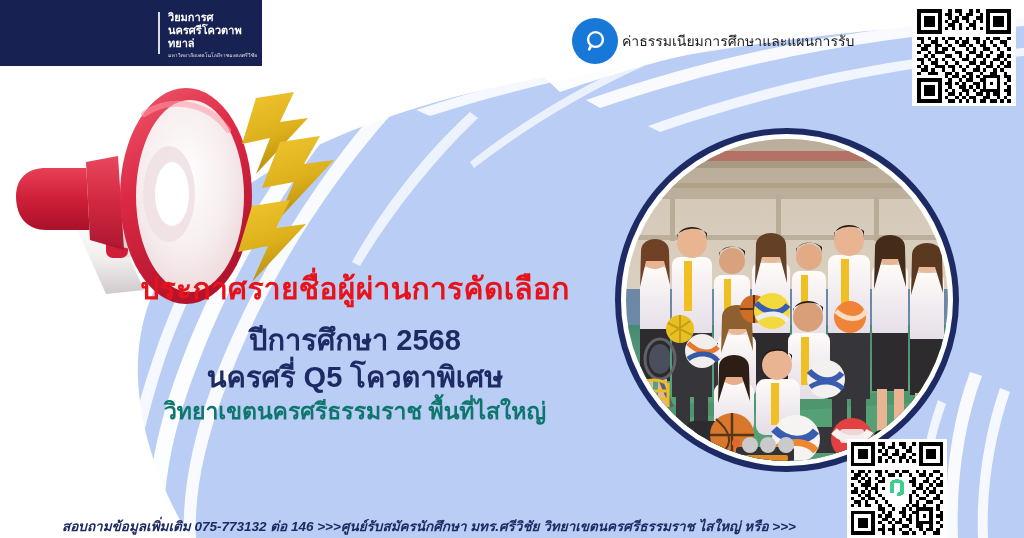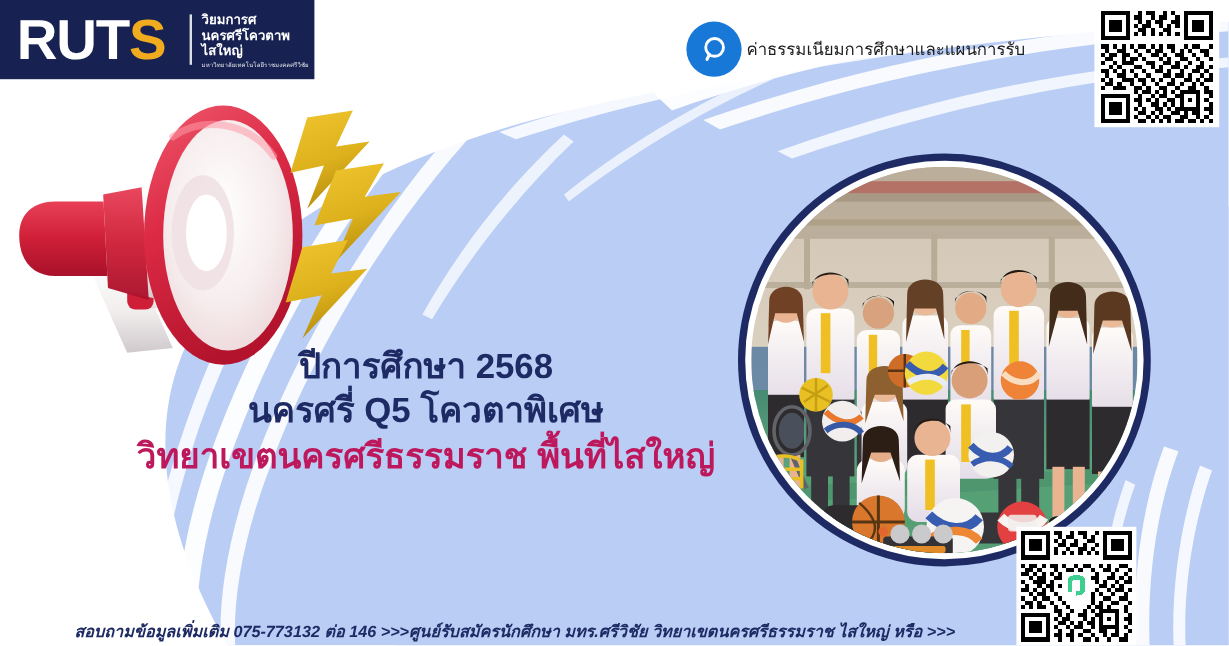--- a/index.html
+++ b/index.html
@@ -181,22 +181,22 @@
     color: #1d2a63;
     font-size: 29px;
     margin-top: 18px;
   }
   .hl-3 {
     color: #1d2a63;
     font-size: 29px;
     margin-top: 5px;
   }
   .hl-4 {
-    color: #be185d;
-    font-size: 29px;
+    color: #0f766e;
+    font-size: 23px;
     margin-top: 5px;
   }
 
   
   .footer-text {
     position: absolute;
     left: 62px;
     top: 515px;
     font-size: 13.5px;
     font-weight: 700;
@@ -497,28 +497,25 @@
         <path d="M 14,244 C 22,240 32,240 40,244" stroke="#e8c120" stroke-width="3" fill="none"></path>
         <path d="M 12,252 L 42,252 M 12,260 L 42,260" stroke="#e8c120" stroke-width="3"></path>
         <path d="M 12,244 L 12,268 M 42,244 L 42,268" stroke="#e8c120" stroke-width="3"></path>
 
         <rect x="0" y="0" width="322" height="322" fill="#f3b37a" opacity="0.05"></rect>
       </svg>
     </div>
   </div>
 
   <div class="logo-block">
-    <div class="logo-mark">
-      <span class="lm-white">RUT</span><span class="lm-gold">S</span>
-    </div>
     <div class="logo-divider"></div>
     <div class="logo-text">
       <div class="lt-line">วิยมการศ</div>
       <div class="lt-line">นครศรีโควตาพ</div>
-      <div class="lt-line">ไสใหญ่</div>
+      <div class="lt-line">ทยาล่</div>
       <div class="lt-sub">มหาวิทยาลัยเทคโนโลยีราชมงคลศรีวิชัย</div>
     </div>
   </div>
 
   <div class="search-row">
     <div class="search-circle">
       <svg width="26" height="26" viewBox="0 0 26 26" xmlns="http://www.w3.org/2000/svg">
         <circle cx="13.5" cy="11.5" r="7.4" fill="none" stroke="#ffffff" stroke-width="2.4"></circle>
         <path d="M 9.2,17.4 L 7.2,21.4" stroke="#ffffff" stroke-width="2.6" stroke-linecap="round"></path>
       </svg>
@@ -937,20 +934,21 @@
       <g>
         <path d="M 12.4,13.1 C 12.4,12.3 13.1,11.8 14.5,11.8 C 15.9,11.8 16.6,12.3 16.6,13.1
                  L 16.6,15.4 C 16.6,16.2 15.9,16.8 14.5,16.8 L 14.5,15.7
                  C 15.2,15.7 15.5,15.5 15.5,15.2 L 15.5,13.3 C 15.5,13.0 15.2,12.9 14.5,12.9
                  C 13.8,12.9 13.5,13.0 13.5,13.3 L 13.5,15.9 L 12.4,15.9 Z" fill="#3ece8f"></path>
       </g>
     </svg>
   </div>
 
   <div class="headline">
+    <div class="hl-line hl-1">ประกาศรายชื่อผู้ผ่านการคัดเลือก</div>
     <div class="hl-line hl-2">ปีการศึกษา 2568</div>
     <div class="hl-line hl-3">นครศรี่ Q5 โควตาพิเศษ</div>
     <div class="hl-line hl-4">วิทยาเขตนครศรีธรรมราช พื้นที่ไสใหญ่</div>
   </div>
 
   <div class="footer-text">สอบถามข้อมูลเพิ่มเติม 075-773132 ต่อ 146 &gt;&gt;&gt;ศูนย์รับสมัครนักศึกษา มทร.ศรีวิชัย วิทยาเขตนครศรีธรรมราช ไสใหญ่ หรือ &gt;&gt;&gt;</div>
 
 </div>
 
 </body></html>

